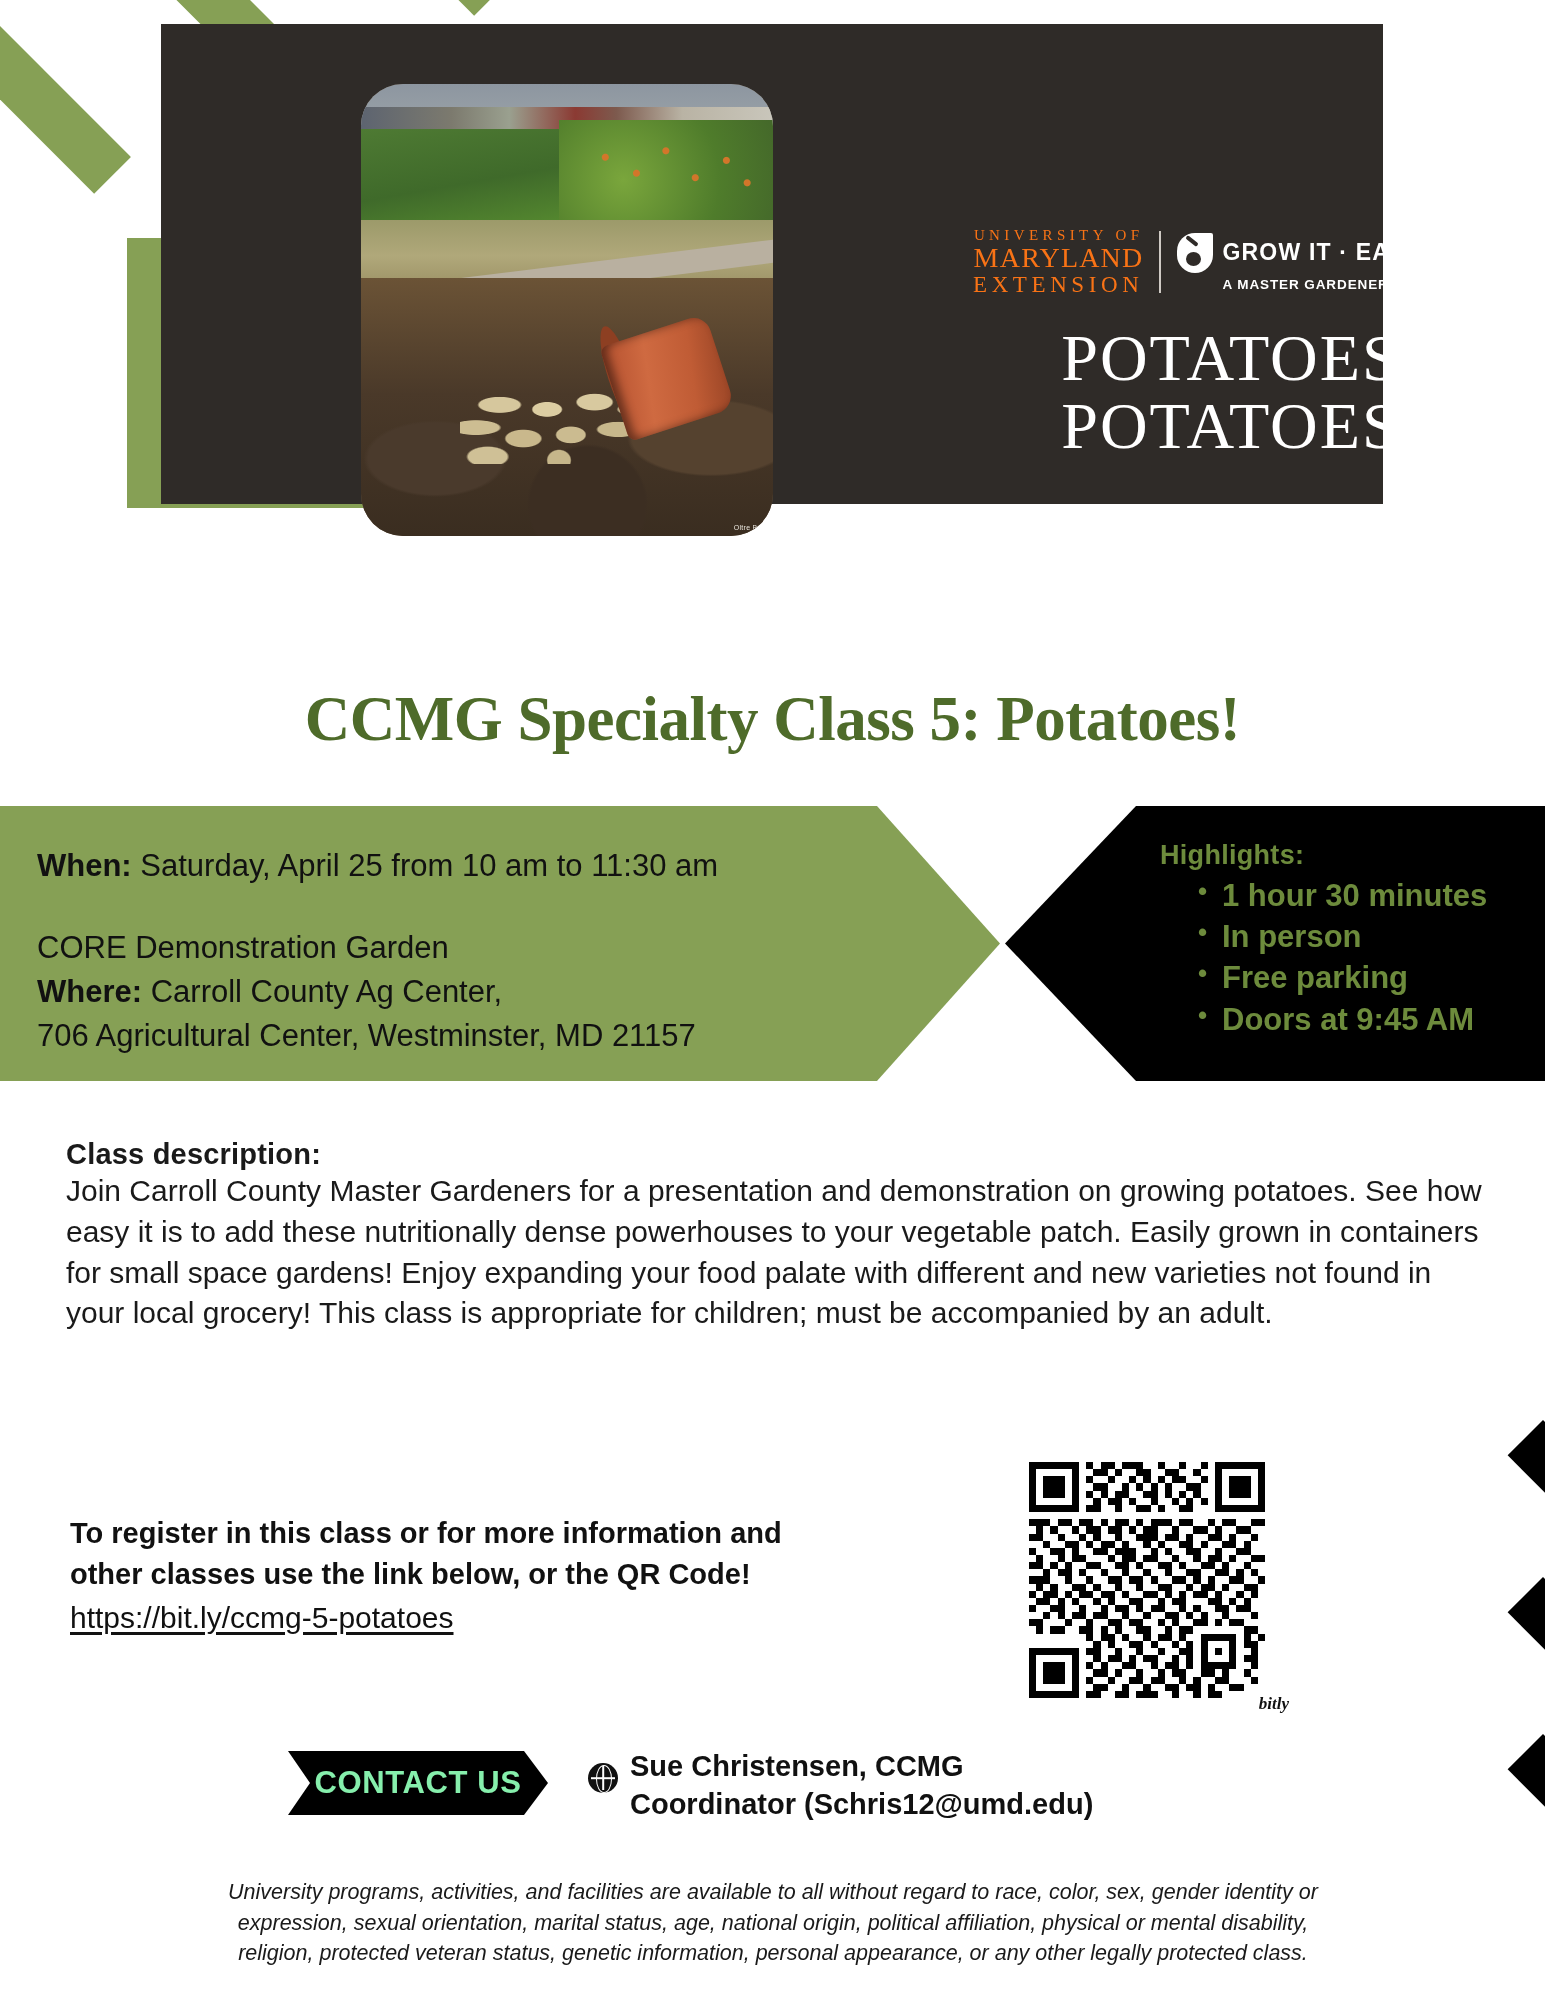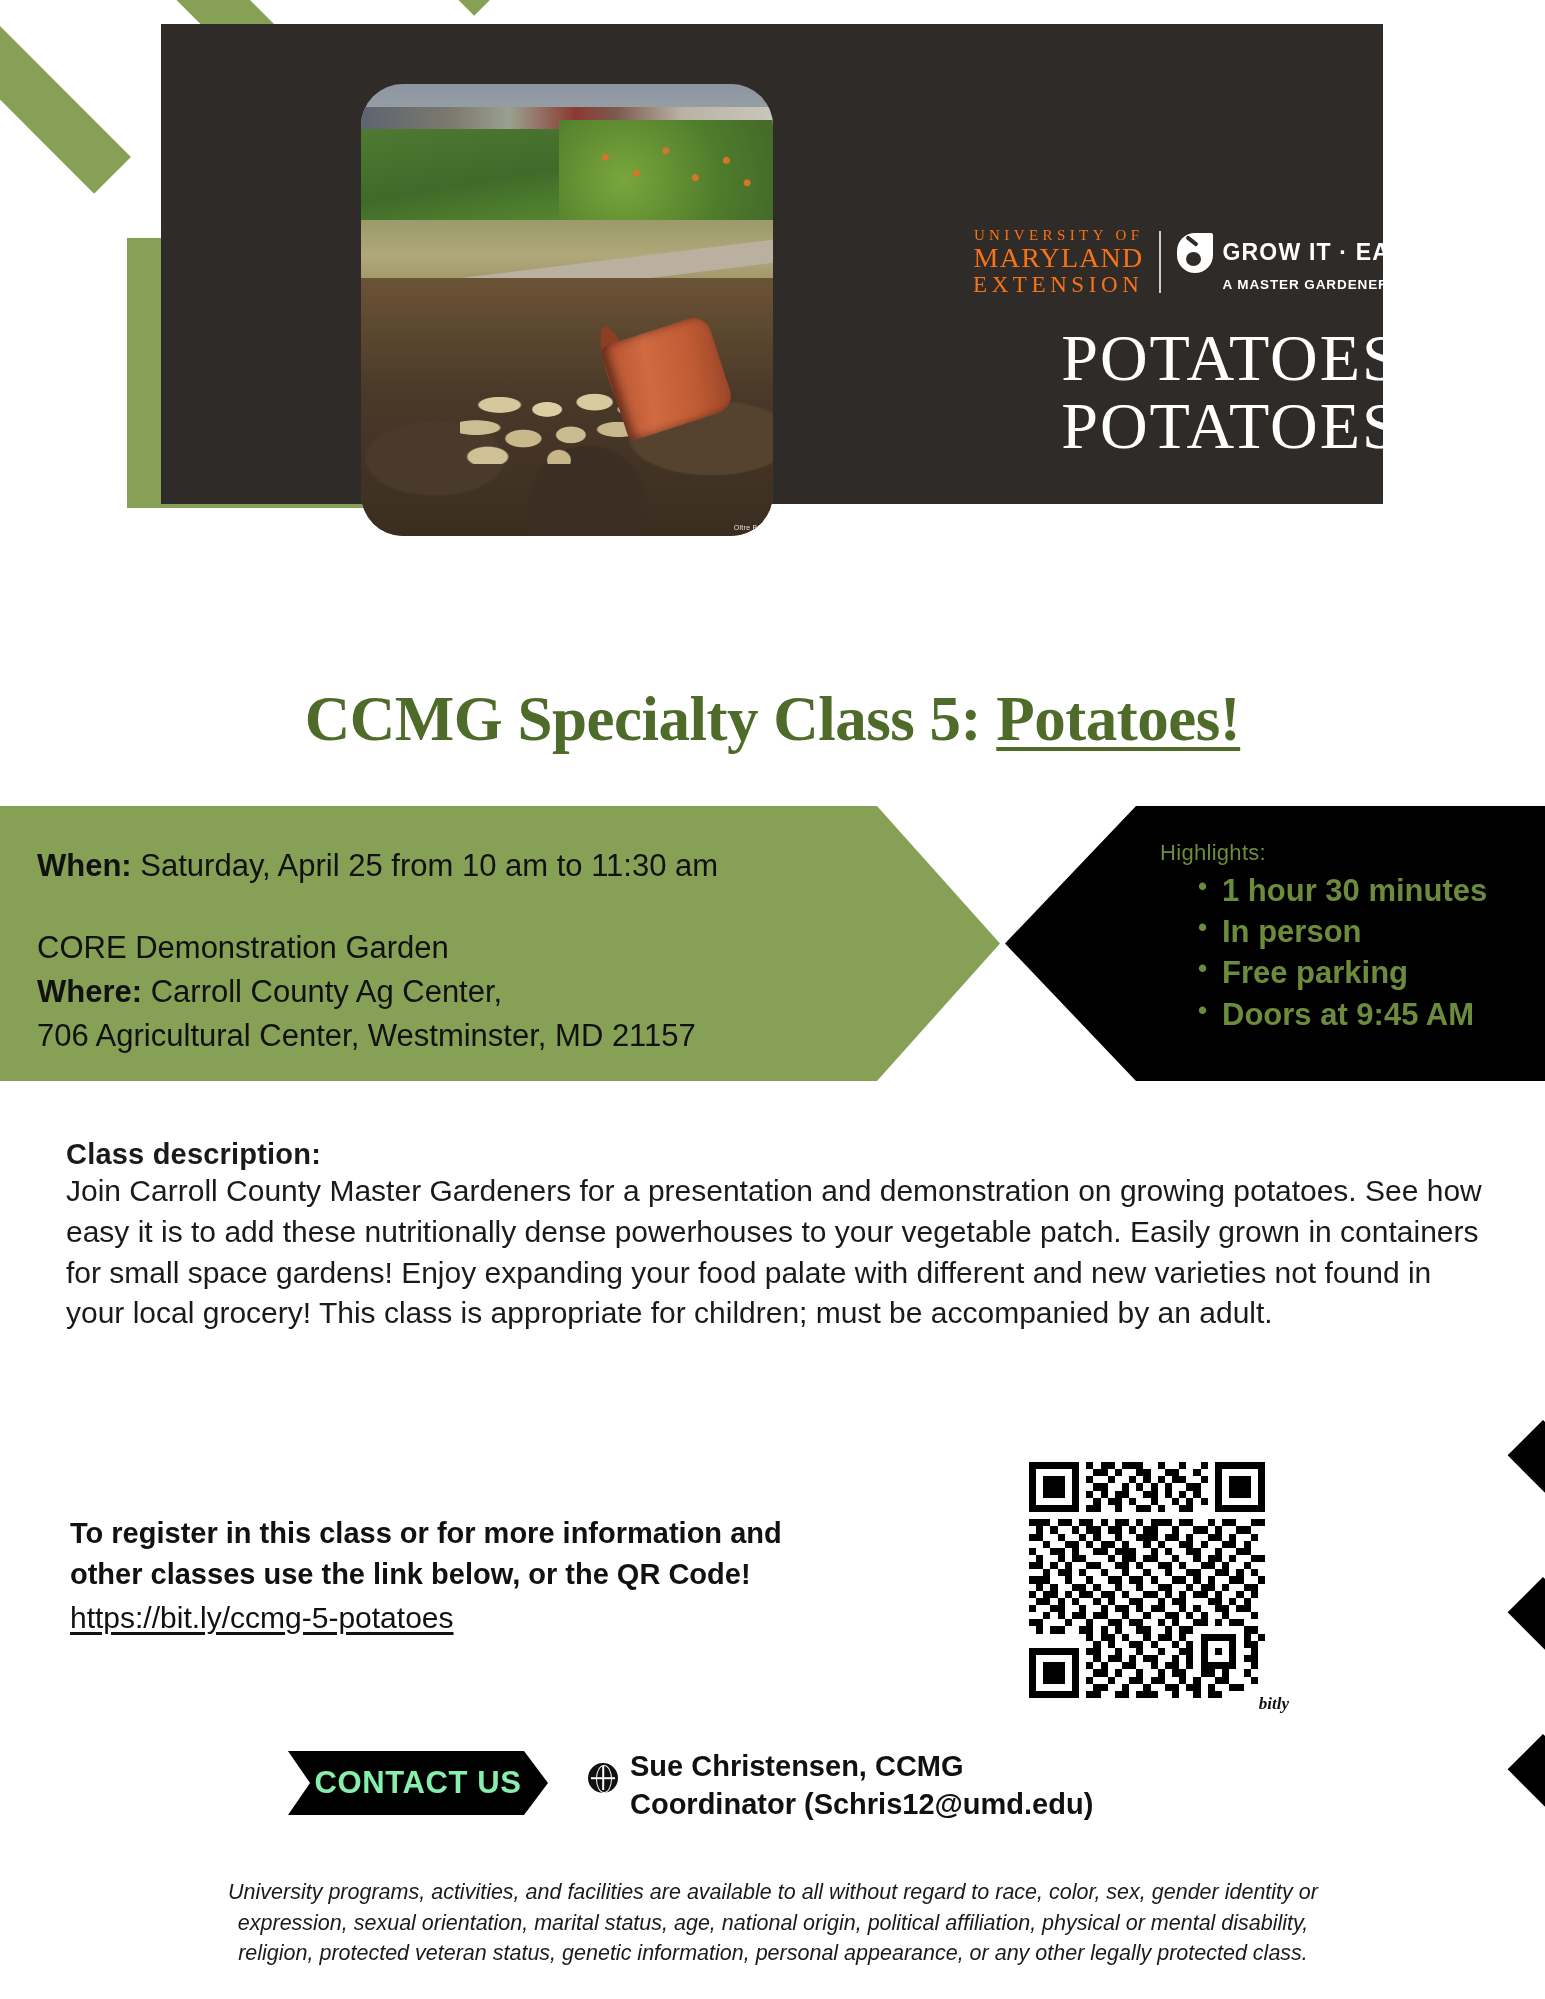--- a/index.html
+++ b/index.html
@@ -140,41 +140,41 @@
   .main-title {
     position:absolute; left:0; top:683px; width:1545px;
     text-align:center;
     color:#4e6b2a;
     font-family:"Liberation Serif", serif;
     font-weight:bold;
     font-size:63px;
     letter-spacing:-0.5px;
     white-space:nowrap;
   }
-  .main-title .u { text-decoration:underline; text-underline-offset:7px; text-decoration-thickness:4px; }
+  .main-title .u { text-underline-offset:7px; text-decoration-thickness:4px; }
 
   
   .banner { position:absolute; left:0; top:806px; width:1545px; height:275px; }
   .banner-green {
     position:absolute; left:0; top:0; width:1000px; height:275px;
     background:#86a055;
     clip-path:polygon(0 0, 0 100%, 877px 100%, 1000px 50%, 877px 0);
   }
   .banner-black {
     position:absolute; left:1005px; top:0; width:540px; height:275px;
     background:#000000;
     clip-path:polygon(131px 0, 540px 0, 540px 100%, 131px 100%, 0 50%);
   }
   .banner-green .inner { position:absolute; left:37px; top:42px; width:820px; color:#111111; }
   .line-when  { font-size:31px; line-height:1.15; }
   .line-where { font-size:31px; line-height:1.42; margin-top:42px; }
   .line-when b, .line-where b { font-weight:bold; }
 
   .hl { position:absolute; left:155px; top:34px; color:#6d8b3c; }
-  .hl-title { font-size:22px; font-weight:normal; letter-spacing:.3px; }
+  .hl-title { font-size:27px; font-weight:bold; letter-spacing:.3px; }
   .hl-list { list-style:none; margin:4px 0 0 0; padding:0 0 0 38px; }
   .hl-list li {
     font-size:31px; font-weight:bold; line-height:1.33;
     position:relative; padding-left:24px; white-space:nowrap;
   }
   .hl-list li::before {
     content:"\2022"; position:absolute; left:0; top:-1px; font-size:26px;
   }
 
   

